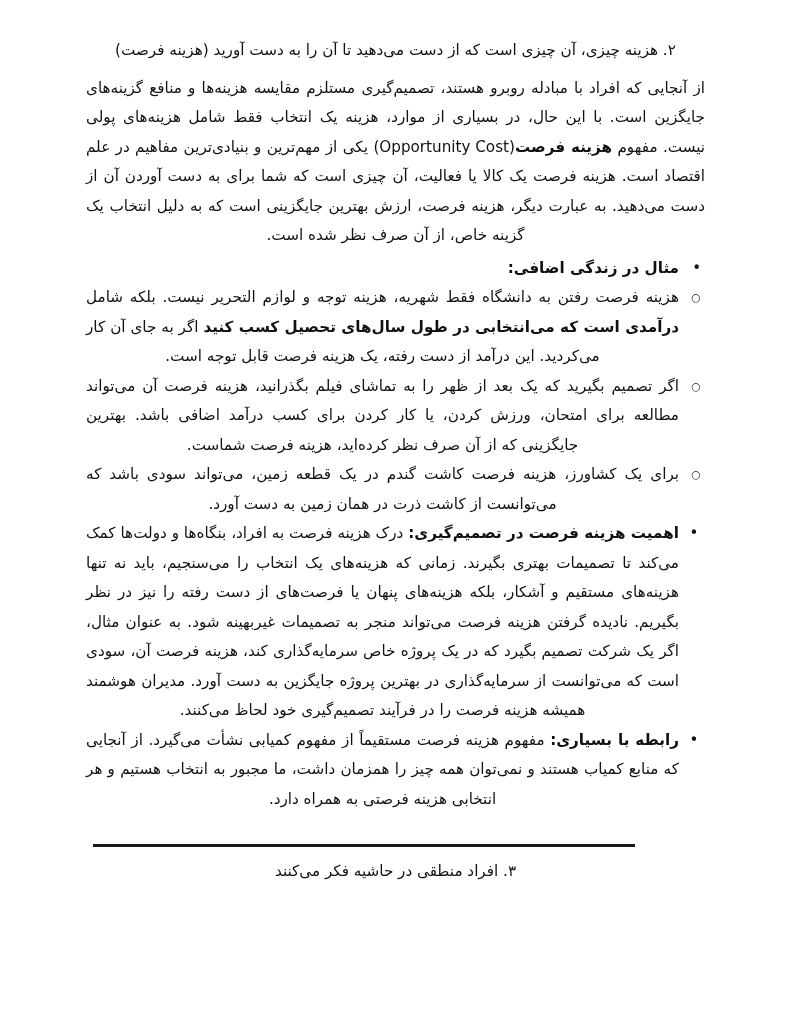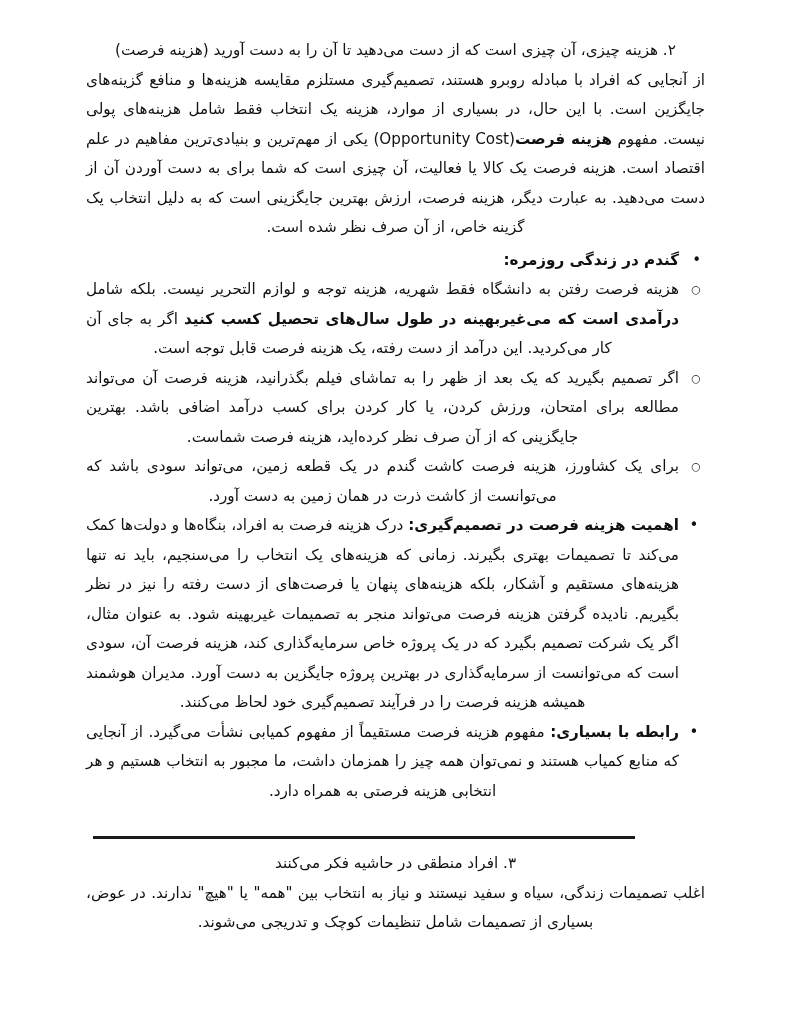--- a/index.html
+++ b/index.html
@@ -37,21 +37,21 @@
   }
 
   .body-para {
     direction: rtl;
     text-align: justify;
     font-size: 15.2px;
     line-height: 29.5px;
     margin: 0;
     color: #111111;
   }
-  .body-para.last-center { text-align-last: center; }
+  .body-para.last-center { text-align-last: center; margin-top: 8px; }
 
   b, strong, .bold { font-weight: bold; }
 
   .ltr-inline {
     direction: ltr;
     unicode-bidi: isolate;
     display: inline-block;
   }
 
   
@@ -133,25 +133,25 @@
   <p class="heading-num">۲. هزینه چیزی، آن چیزی است که از دست می‌دهید تا آن را به دست آورید (هزینه فرصت)</p>
 
   <p class="body-para last-center"><span>از آنجایی که افراد با مبادله روبرو هستند، تصمیم‌گیری مستلزم مقایسه هزینه‌ها و منافع گزینه‌های جایگزین است. با این حال، در بسیاری از موارد، هزینه یک انتخاب فقط شامل هزینه‌های پولی نیست. مفهوم </span><b>هزینه فرصت</b><span class="ltr-inline">(Opportunity Cost)</span><span> یکی از مهم‌ترین و بنیادی‌ترین مفاهیم در علم اقتصاد است. هزینه فرصت یک کالا یا فعالیت، آن چیزی است که شما برای به دست آوردن آن از دست می‌دهید. به عبارت دیگر، هزینه فرصت، ارزش بهترین جایگزینی است که به دلیل انتخاب یک گزینه خاص، از آن صرف نظر شده است.</span></p>
 
   <div class="spacer-sm"></div>
 
   <ul class="bullets">
 
     <li class="bullet-item level1 right-last">
       <span class="marker">•</span>
-      <b>گندم در زندگی روزمره:</b>
+      <b>مثال در زندگی اضافی:</b>
     </li>
 
     <li class="bullet-item level2 center-last">
-      <span class="marker">○</span><span>هزینه فرصت رفتن به دانشگاه فقط شهریه، هزینه توجه و لوازم التحریر نیست. بلکه شامل </span><b>درآمدی است که می‌غیربهینه در طول سال‌های تحصیل کسب کنید</b><span> اگر به جای آن کار می‌کردید. این درآمد از دست رفته، یک هزینه فرصت قابل توجه است.</span>
+      <span class="marker">○</span><span>هزینه فرصت رفتن به دانشگاه فقط شهریه، هزینه توجه و لوازم التحریر نیست. بلکه شامل </span><b>درآمدی است که می‌انتخابی در طول سال‌های تحصیل کسب کنید</b><span> اگر به جای آن کار می‌کردید. این درآمد از دست رفته، یک هزینه فرصت قابل توجه است.</span>
     </li>
 
     <li class="bullet-item level2 center-last">
       <span class="marker">○</span><span>اگر تصمیم بگیرید که یک بعد از ظهر را به تماشای فیلم بگذرانید، هزینه فرصت آن می‌تواند مطالعه برای امتحان، ورزش کردن، یا کار کردن برای کسب درآمد اضافی باشد. بهترین جایگزینی که از آن صرف نظر کرده‌اید، هزینه فرصت شماست.</span>
     </li>
 
     <li class="bullet-item level2 center-last">
       <span class="marker">○</span><span>برای یک کشاورز، هزینه فرصت کاشت گندم در یک قطعه زمین، می‌تواند سودی باشد که می‌توانست از کاشت ذرت در همان زمین به دست آورد.</span>
     </li>
 
@@ -164,16 +164,15 @@
     </li>
 
   </ul>
 
   <div class="rule-wrap">
     <div class="rule"></div>
   </div>
 
   <div class="tail-section">
     <p class="heading-num">۳. افراد منطقی در حاشیه فکر می‌کنند</p>
-    <p class="body-para last-center">اغلب تصمیمات زندگی، سیاه و سفید نیستند و نیاز به انتخاب بین "همه" یا "هیچ" ندارند. در عوض، بسیاری از تصمیمات شامل تنظیمات کوچک و تدریجی می‌شوند.</p>
   </div>
 
 </div>
 
 </body></html>

